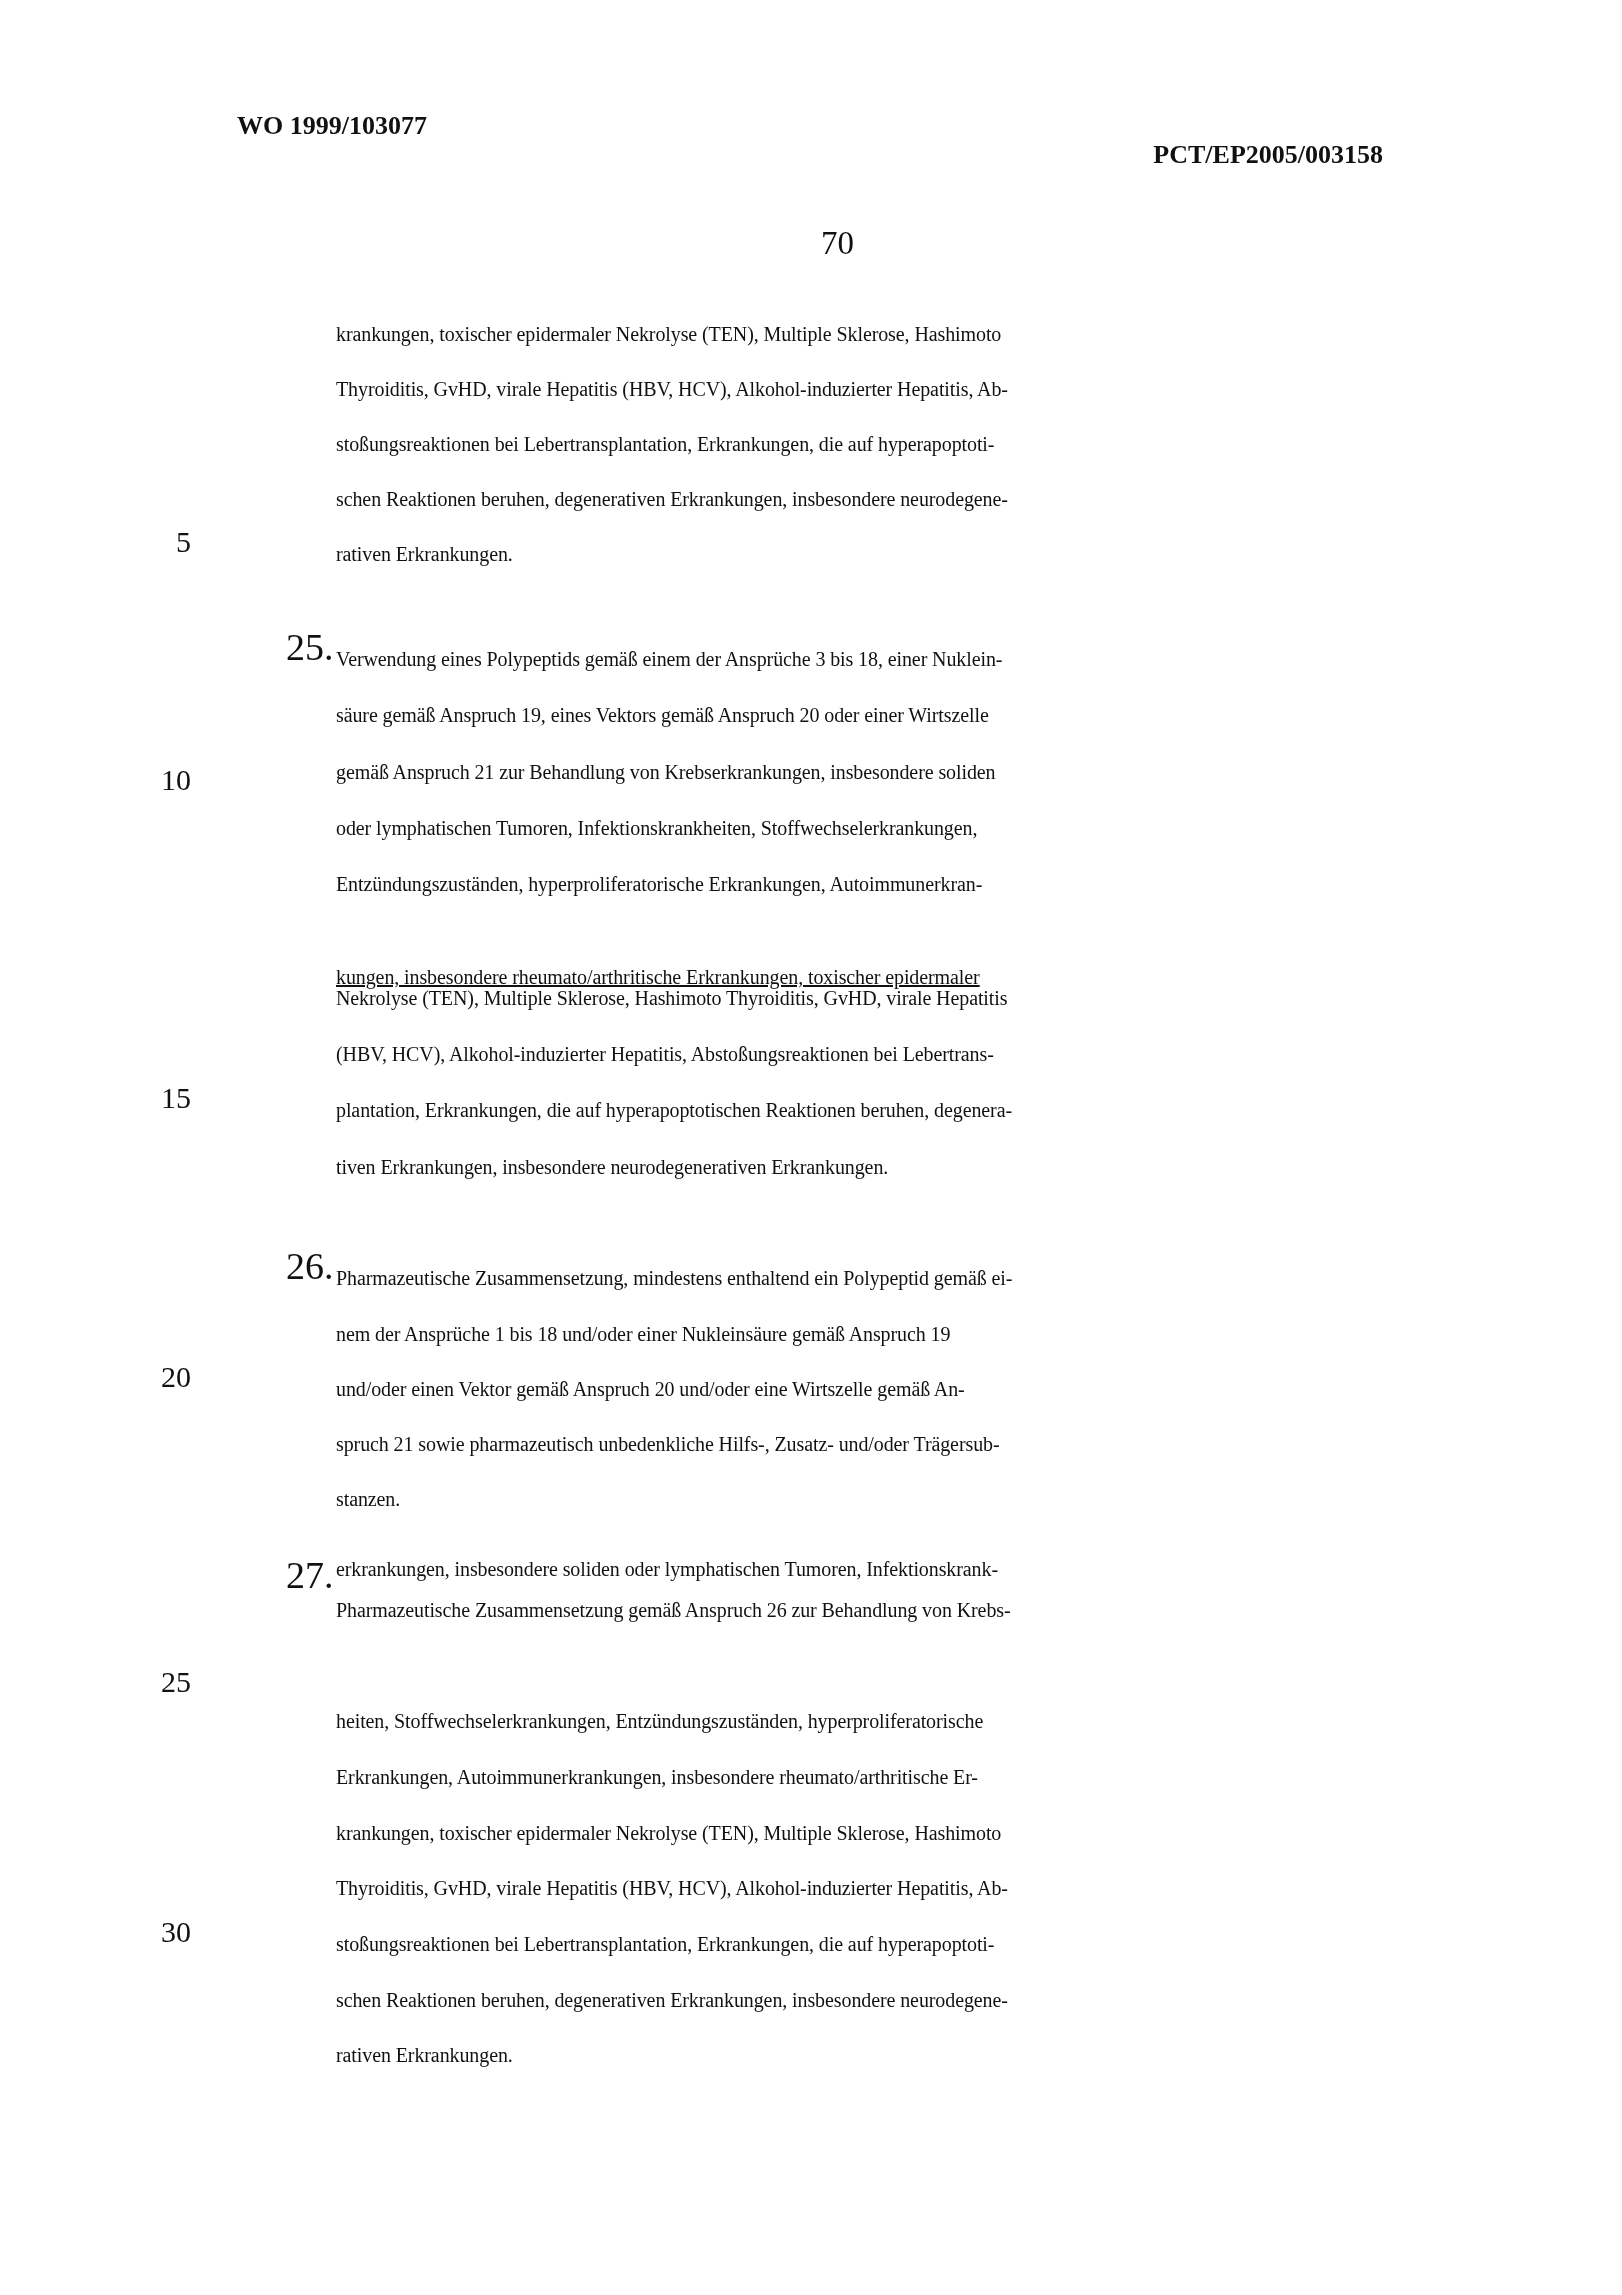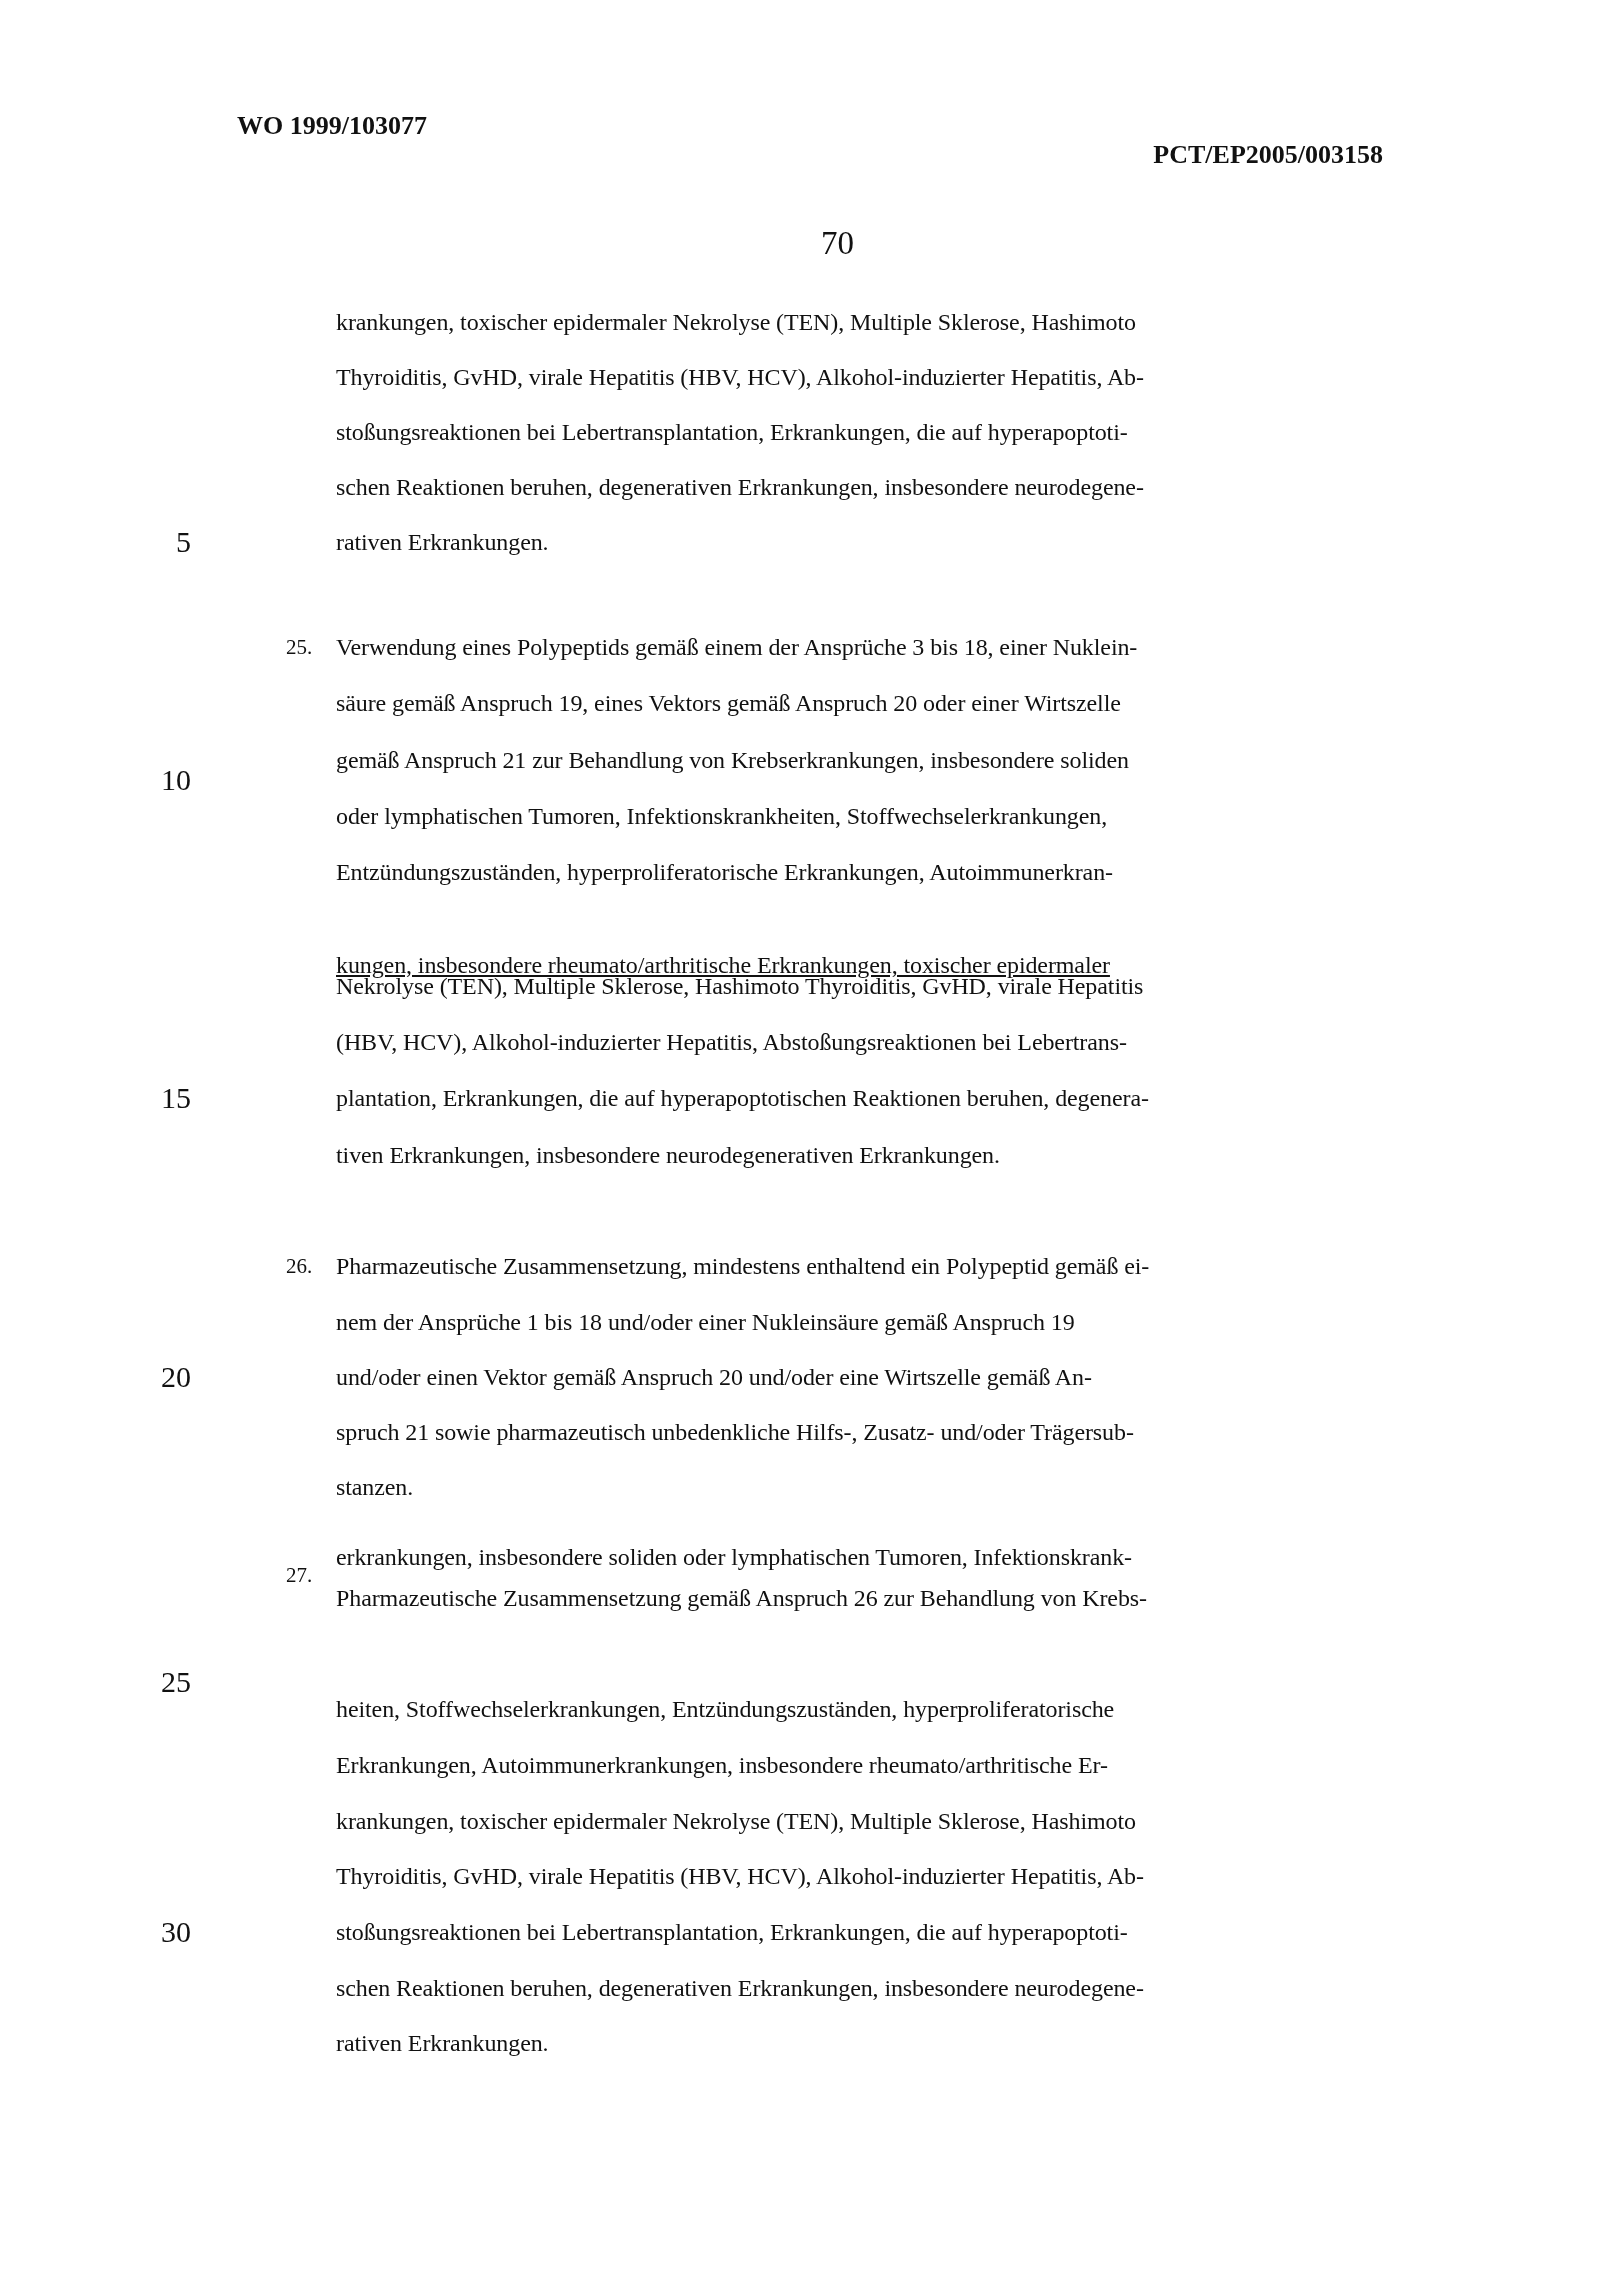--- a/index.html
+++ b/index.html
@@ -2,22 +2,22 @@
 <html style="font-size:10.5px"><head>
 <meta charset="utf-8">
 <style>
   html, body { margin: 0; padding: 0; background: #ffffff; }
   body { width: 1622px; height: 2295px; position: relative; overflow: hidden; color: #111111;
          font-family: "Liberation Serif", "DejaVu Serif", serif; }
   .hdr { position: absolute; top: 110px; font-weight: bold; font-size: 26px; line-height: 31px; white-space: nowrap; }
   #hdr-left { left: 237px; }
   #hdr-right { right: 239px; margin-top: 29px; }
   #page-num { position: absolute; top: 225px; left: 0; width: 1675px; text-align: center; font-size: 33px; line-height: 37px; }
-  .line { position: absolute; left: 336px; font-size: 24px; line-height: 34px; white-space: nowrap; letter-spacing: -0.1px; }
-  .claim-num { position: absolute; left: 286px; font-size: 21px; line-height: 34px; white-space: nowrap; }
+  .line { position: absolute; left: 336px; font-size: 20px; line-height: 34px; white-space: nowrap; letter-spacing: -0.1px; margin-top: 12px; }
+  .claim-num { position: absolute; left: 286px; font-size: 38px; line-height: 34px; white-space: nowrap; }
   .lnum { position: absolute; left: 131px; width: 60px; text-align: right; font-size: 30px; line-height: 34px; }
 </style>
 </head>
 <body>
 
 <div id="hdr-left" class="hdr">WO 1999/103077</div>
 <div id="hdr-right" class="hdr">PCT/EP2005/003158</div>
 <div id="page-num">70</div>
 
 <div id="body">

